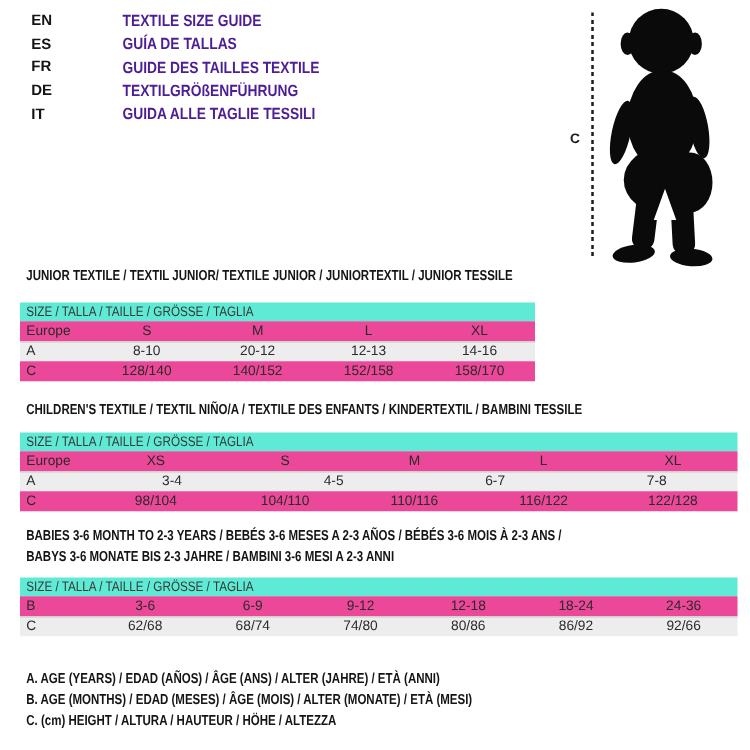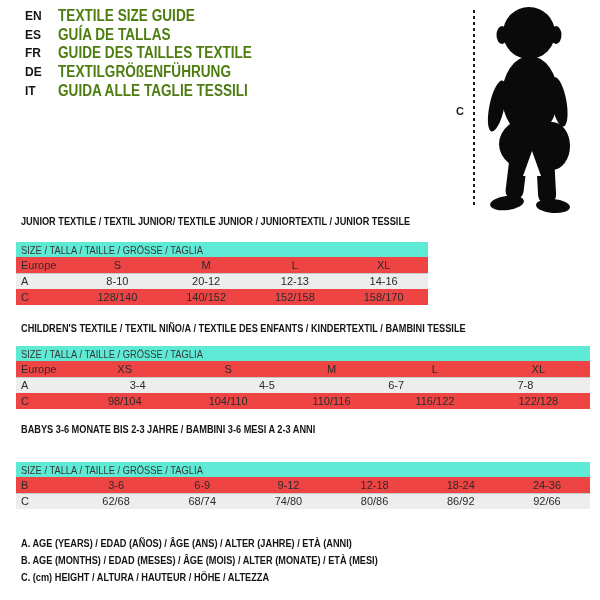--- a/index.html
+++ b/index.html
@@ -7,36 +7,36 @@
     position:relative;width:600px;height:600px;background:#ffffff;overflow:hidden;
     font-family:Liberation Sans, sans-serif;color:#1f1f1f;
   }
   .cond{display:inline-block;transform:scaleX(0.8);transform-origin:0 50%;white-space:nowrap;}
   .cond85{display:inline-block;transform:scaleX(0.85);transform-origin:0 50%;white-space:nowrap;}
 
   
   .lang-block{position:absolute;left:25px;top:7px;}
   .lang-row{display:flex;height:18.6px;align-items:center;}
   .lang-code{width:33px;font-size:12px;font-weight:bold;color:#141414;}
-  .lang-title{font-size:16px;font-weight:bold;color:#4d7c0f;}
+  .lang-title{font-size:13px;font-weight:bold;color:#4c1d95;margin-left:40px;}
 
   
   .dash-line{position:absolute;left:473px;top:10px;width:2px;height:196px;
     background:repeating-linear-gradient(to bottom,#1c1c1c 0 3px,transparent 3px 6px);}
   .c-label{position:absolute;left:456px;top:105px;font-size:11px;font-weight:bold;color:#1c1c1c;}
   .silhouette{position:absolute;left:482px;top:4px;width:100px;height:210px;}
 
   
   .sec-heading{position:absolute;font-size:11.5px;font-weight:bold;color:#141414;line-height:17px;}
 
   
   .size-table{position:absolute;font-size:11px;color:#2b2b2b;}
   .t-header{height:15px;background:#5eead4;display:flex;align-items:center;padding-left:5px;
     font-size:11px;color:#383838;}
-  .t-row{display:flex;height:16px;line-height:16px;background:#ef4444;}
+  .t-row{display:flex;height:16px;line-height:16px;background:#ec4899;}
   .t-row.alt{background:#ededed;border-top:1px solid #c9c9c9;height:15px;line-height:15px;}
   .t-cell{flex:1;text-align:center;overflow:hidden;}
   .t-cell.label{flex:none;width:52px;text-align:left;padding-left:5px;}
 
   
   .footnotes{position:absolute;left:21px;top:535px;line-height:17px;}
   .footnote{font-size:11.5px;font-weight:bold;color:#141414;height:17px;}
 </style>
 </head>
 <body>
@@ -146,20 +146,21 @@
           <div class="t-cell">98/104</div>
           <div class="t-cell">104/110</div>
           <div class="t-cell">110/116</div>
           <div class="t-cell">116/122</div>
           <div class="t-cell">122/128</div>
         </div>
       </div>
   </div>
 
   <div class="sec-heading" style="left:21px;top:421px;">
+    <div><span class="cond">BABIES 3-6 MONTH TO 2-3 YEARS / BEBÉS 3-6 MESES A 2-3 AÑOS / BÉBÉS 3-6 MOIS À 2-3 ANS /</span></div>
     <div><span class="cond">BABYS 3-6 MONATE BIS 2-3 JAHRE / BAMBINI 3-6 MESI A 2-3 ANNI</span></div>
   </div>
   <div class="size-table" style="left:16px;top:462px;width:574px;">
     <div class="t-header">
       <span class="cond85">SIZE / TALLA / TAILLE / GRÖSSE / TAGLIA</span>
     </div>
     <div>
         <div class="t-row">
           <div class="t-cell label">B</div>
           <div class="t-cell">3-6</div>

